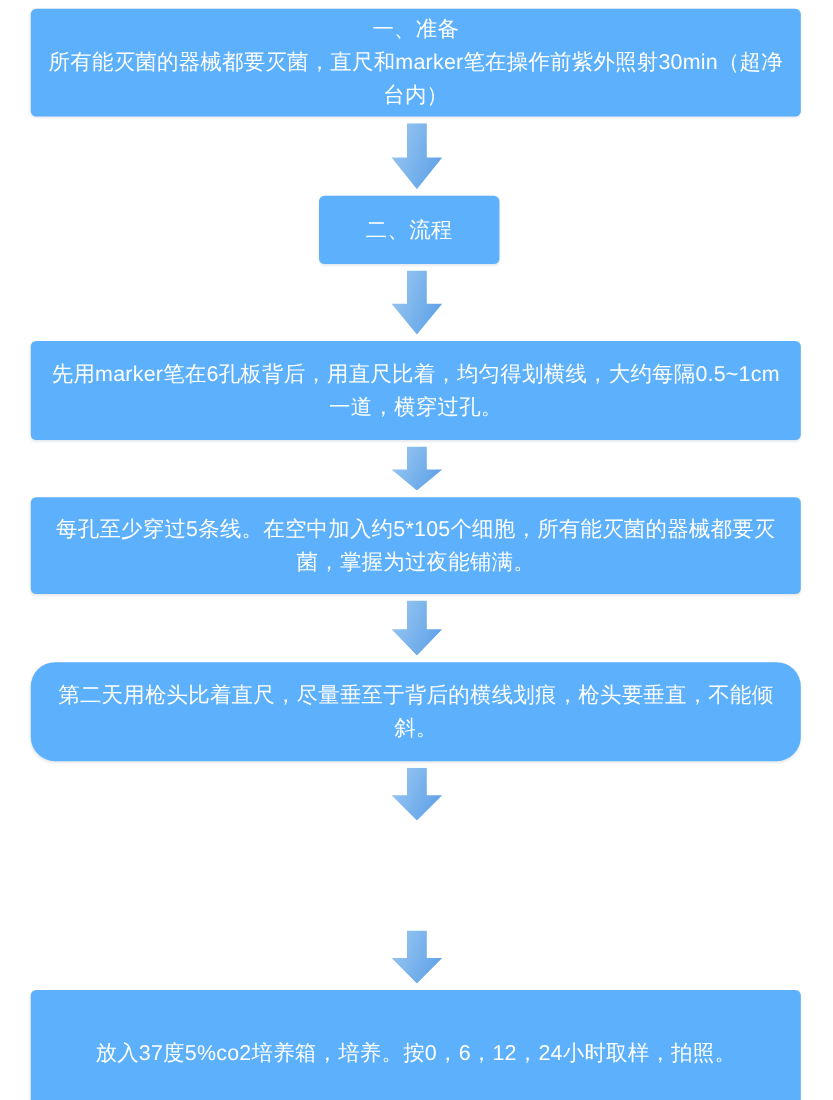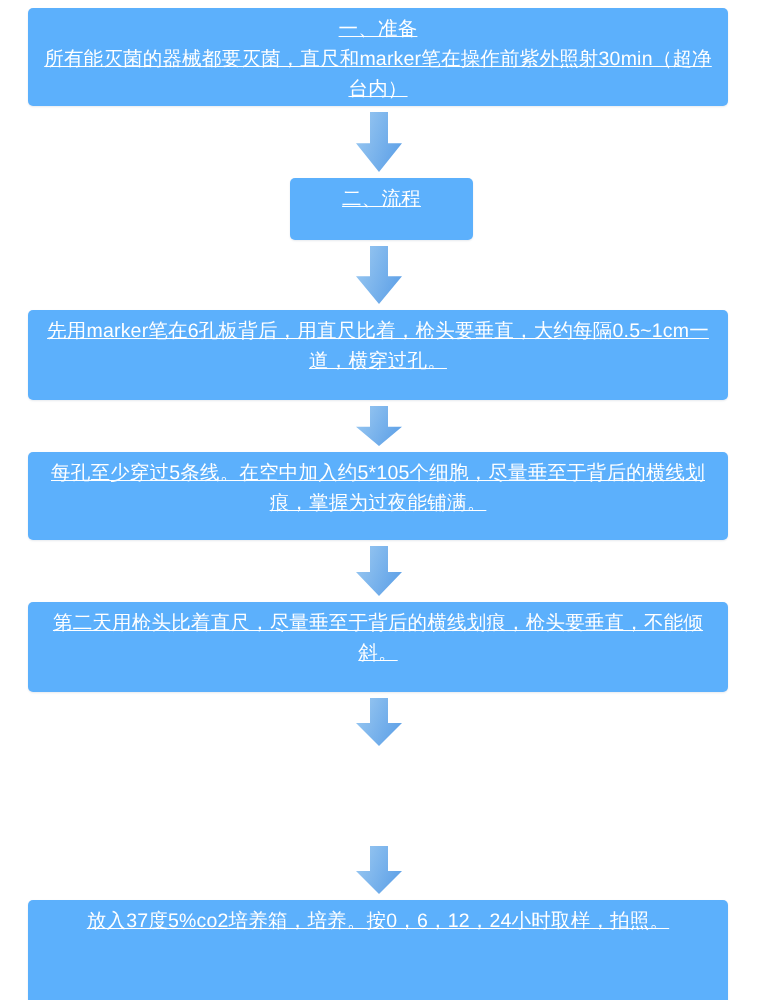--- a/index.html
+++ b/index.html
@@ -19,42 +19,42 @@
     height: 1000px;
     background: #ffffff;
   }
   .node {
     position: absolute;
     box-sizing: border-box;
     background: #5cb0fc;
     border-radius: 5px;
     color: #ffffff;
     display: flex;
+    align-items: center;
     justify-content: center;
     text-align: center;
     padding: 6px 14px;
     box-shadow: 0 1px 2px rgba(120,140,160,0.18);
-    text-decoration: underline;
   }
   .node .node-text {
     width: 100%;
     font-size: 19.5px;
     line-height: 30px;
     letter-spacing: 0.2px;
     white-space: pre-line;
     font-weight: 400;
     text-rendering: geometricPrecision;
   }
   .node.wide {
     left: 28px;
     width: 700px;
   }
   .node.narrow {
     left: 290px;
-    width: 183px;
+    width: 164px;
   }
   .arrow {
     position: absolute;
     width: 46px;
   }
   .arrow svg {
     display: block;
     width: 100%;
     height: 100%;
   }
@@ -130,24 +130,24 @@
       </svg>
     </div>
     <div class="node wide" style="top: 8px; height: 98px; background: rgb(92, 176, 252); color: rgb(255, 255, 255);">
       <div class="node-text">一、准备
 所有能灭菌的器械都要灭菌，直尺和marker笔在操作前紫外照射30min（超净台内）</div>
     </div>
     <div class="node narrow" style="top: 178px; height: 62px; background: rgb(92, 176, 252); color: rgb(255, 255, 255);">
       <div class="node-text">二、流程</div>
     </div>
     <div class="node wide" style="top: 310px; height: 90px; background: rgb(92, 176, 252); color: rgb(255, 255, 255);">
-      <div class="node-text">先用marker笔在6孔板背后，用直尺比着，枪头要垂直，大约每隔0.5~1cm一道，横穿过孔。</div>
+      <div class="node-text">先用marker笔在6孔板背后，用直尺比着，均匀得划横线，大约每隔0.5~1cm一道，横穿过孔。</div>
     </div>
     <div class="node wide" style="top: 452px; height: 88px; background: rgb(92, 176, 252); color: rgb(255, 255, 255);">
-      <div class="node-text">每孔至少穿过5条线。在空中加入约5*105个细胞，尽量垂至于背后的横线划痕，掌握为过夜能铺满。</div>
+      <div class="node-text">每孔至少穿过5条线。在空中加入约5*105个细胞，所有能灭菌的器械都要灭菌，掌握为过夜能铺满。</div>
     </div>
-    <div class="node wide" style="top: 602px; height: 90px; background: rgb(92, 176, 252); color: rgb(255, 255, 255);">
+    <div class="node wide" style="top: 602px; height: 90px; background: rgb(92, 176, 252); color: rgb(255, 255, 255); border-radius: 22px;">
       <div class="node-text">第二天用枪头比着直尺，尽量垂至于背后的横线划痕，枪头要垂直，不能倾斜。</div>
     </div>
     <div class="node wide" style="top: 900px; height: 116px; background: rgb(92, 176, 252); color: rgb(255, 255, 255);">
       <div class="node-text">放入37度5%co2培养箱，培养。按0，6，12，24小时取样，拍照。</div>
     </div>
   </div>
 
 </body></html>

